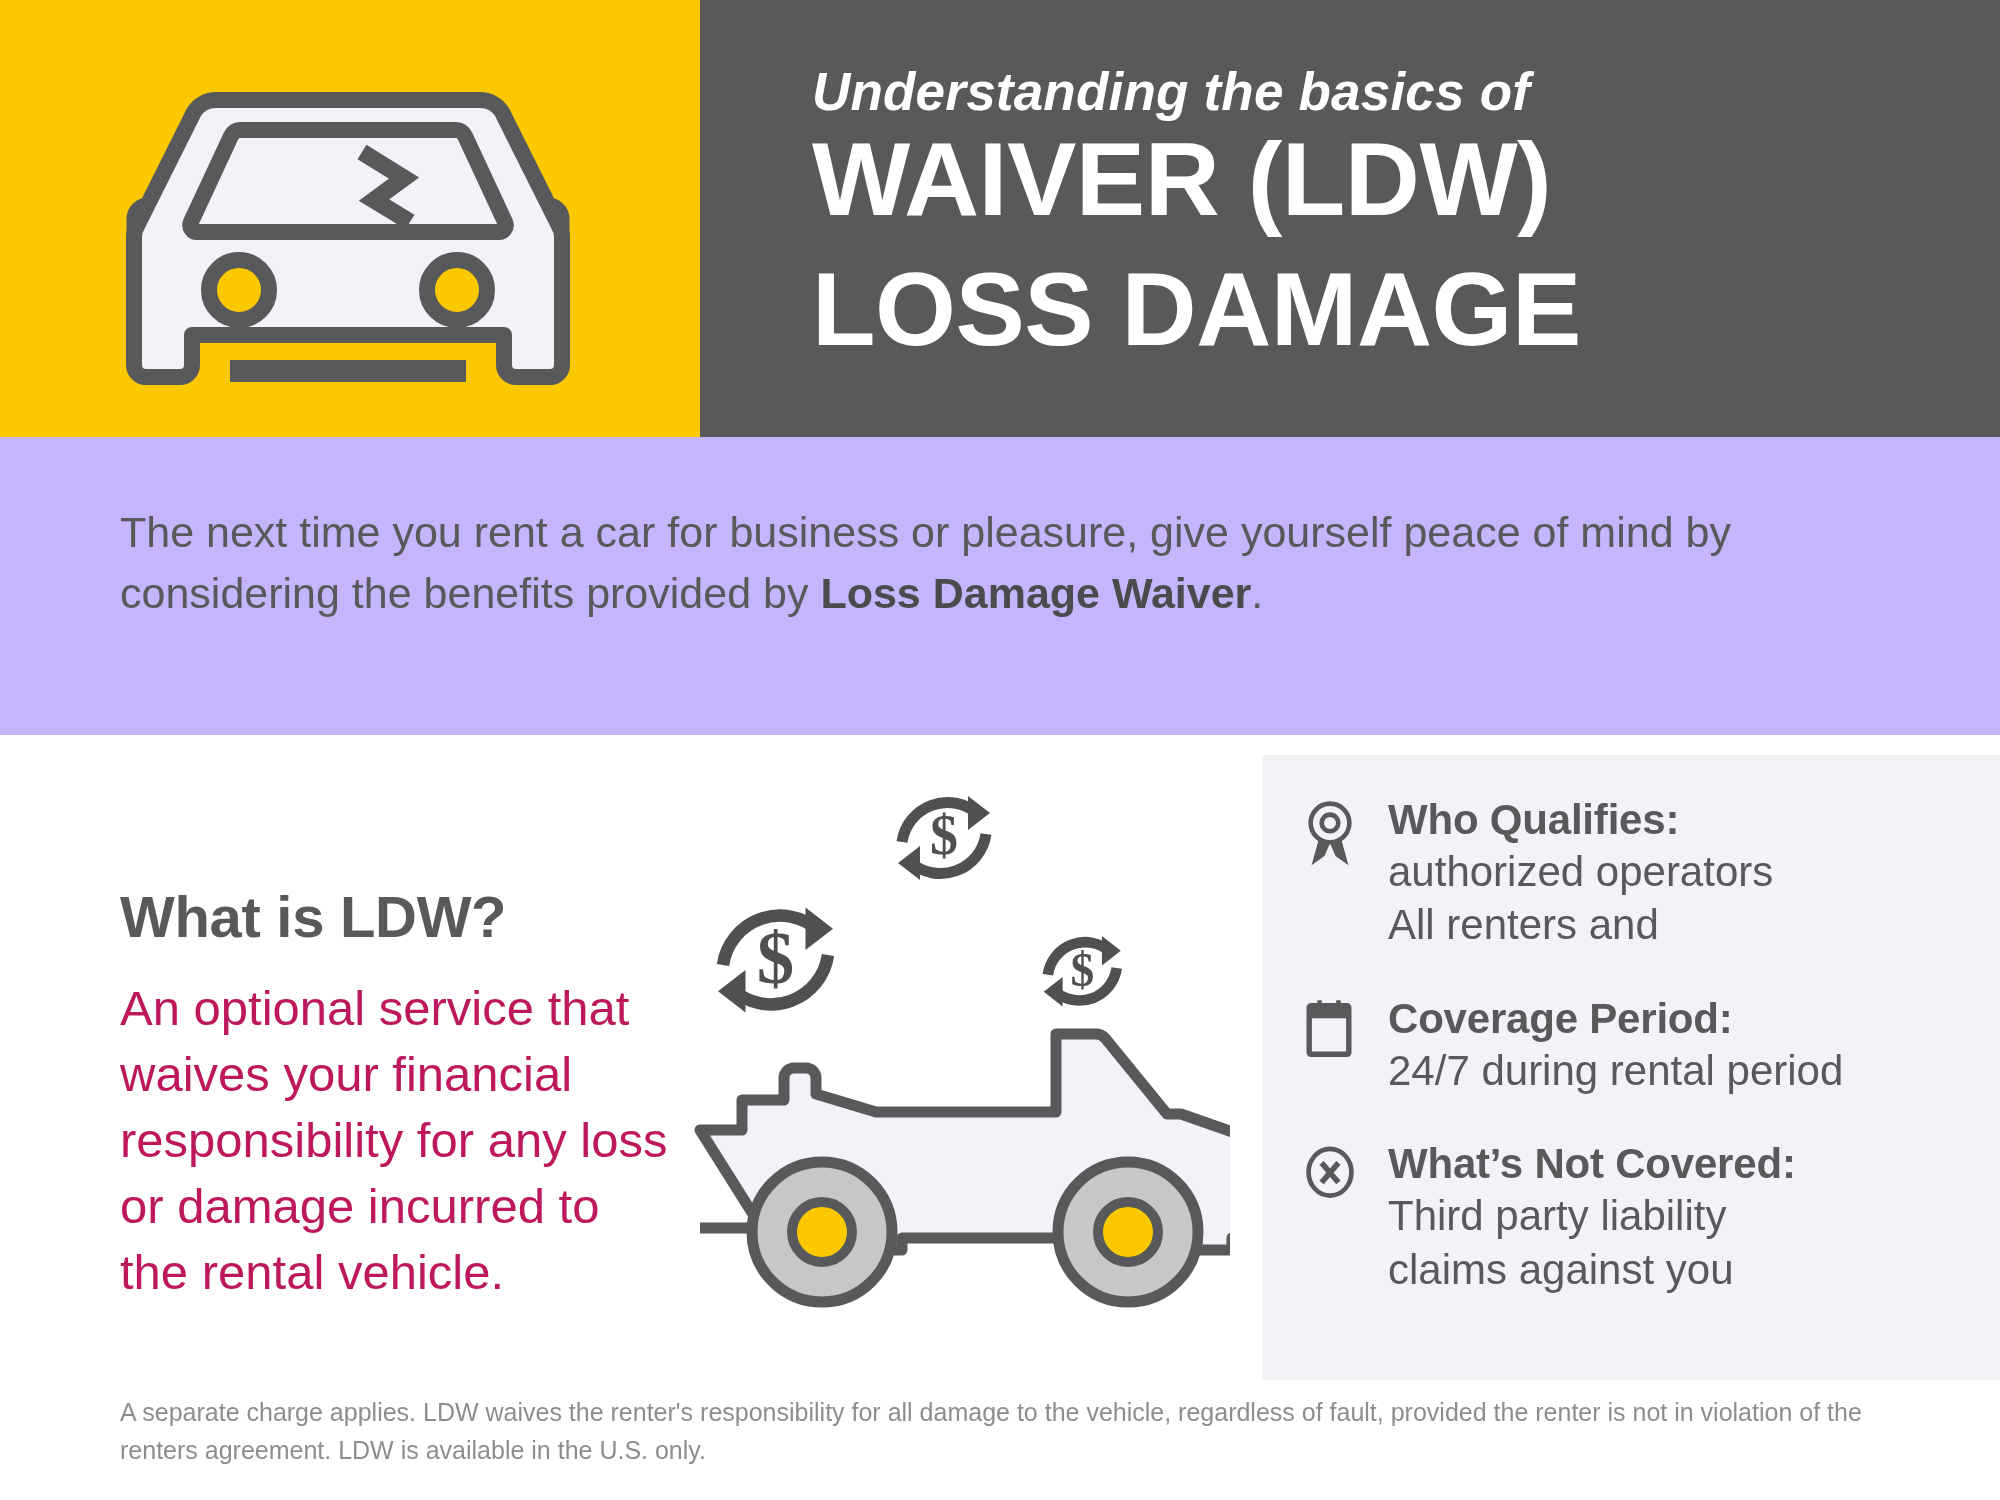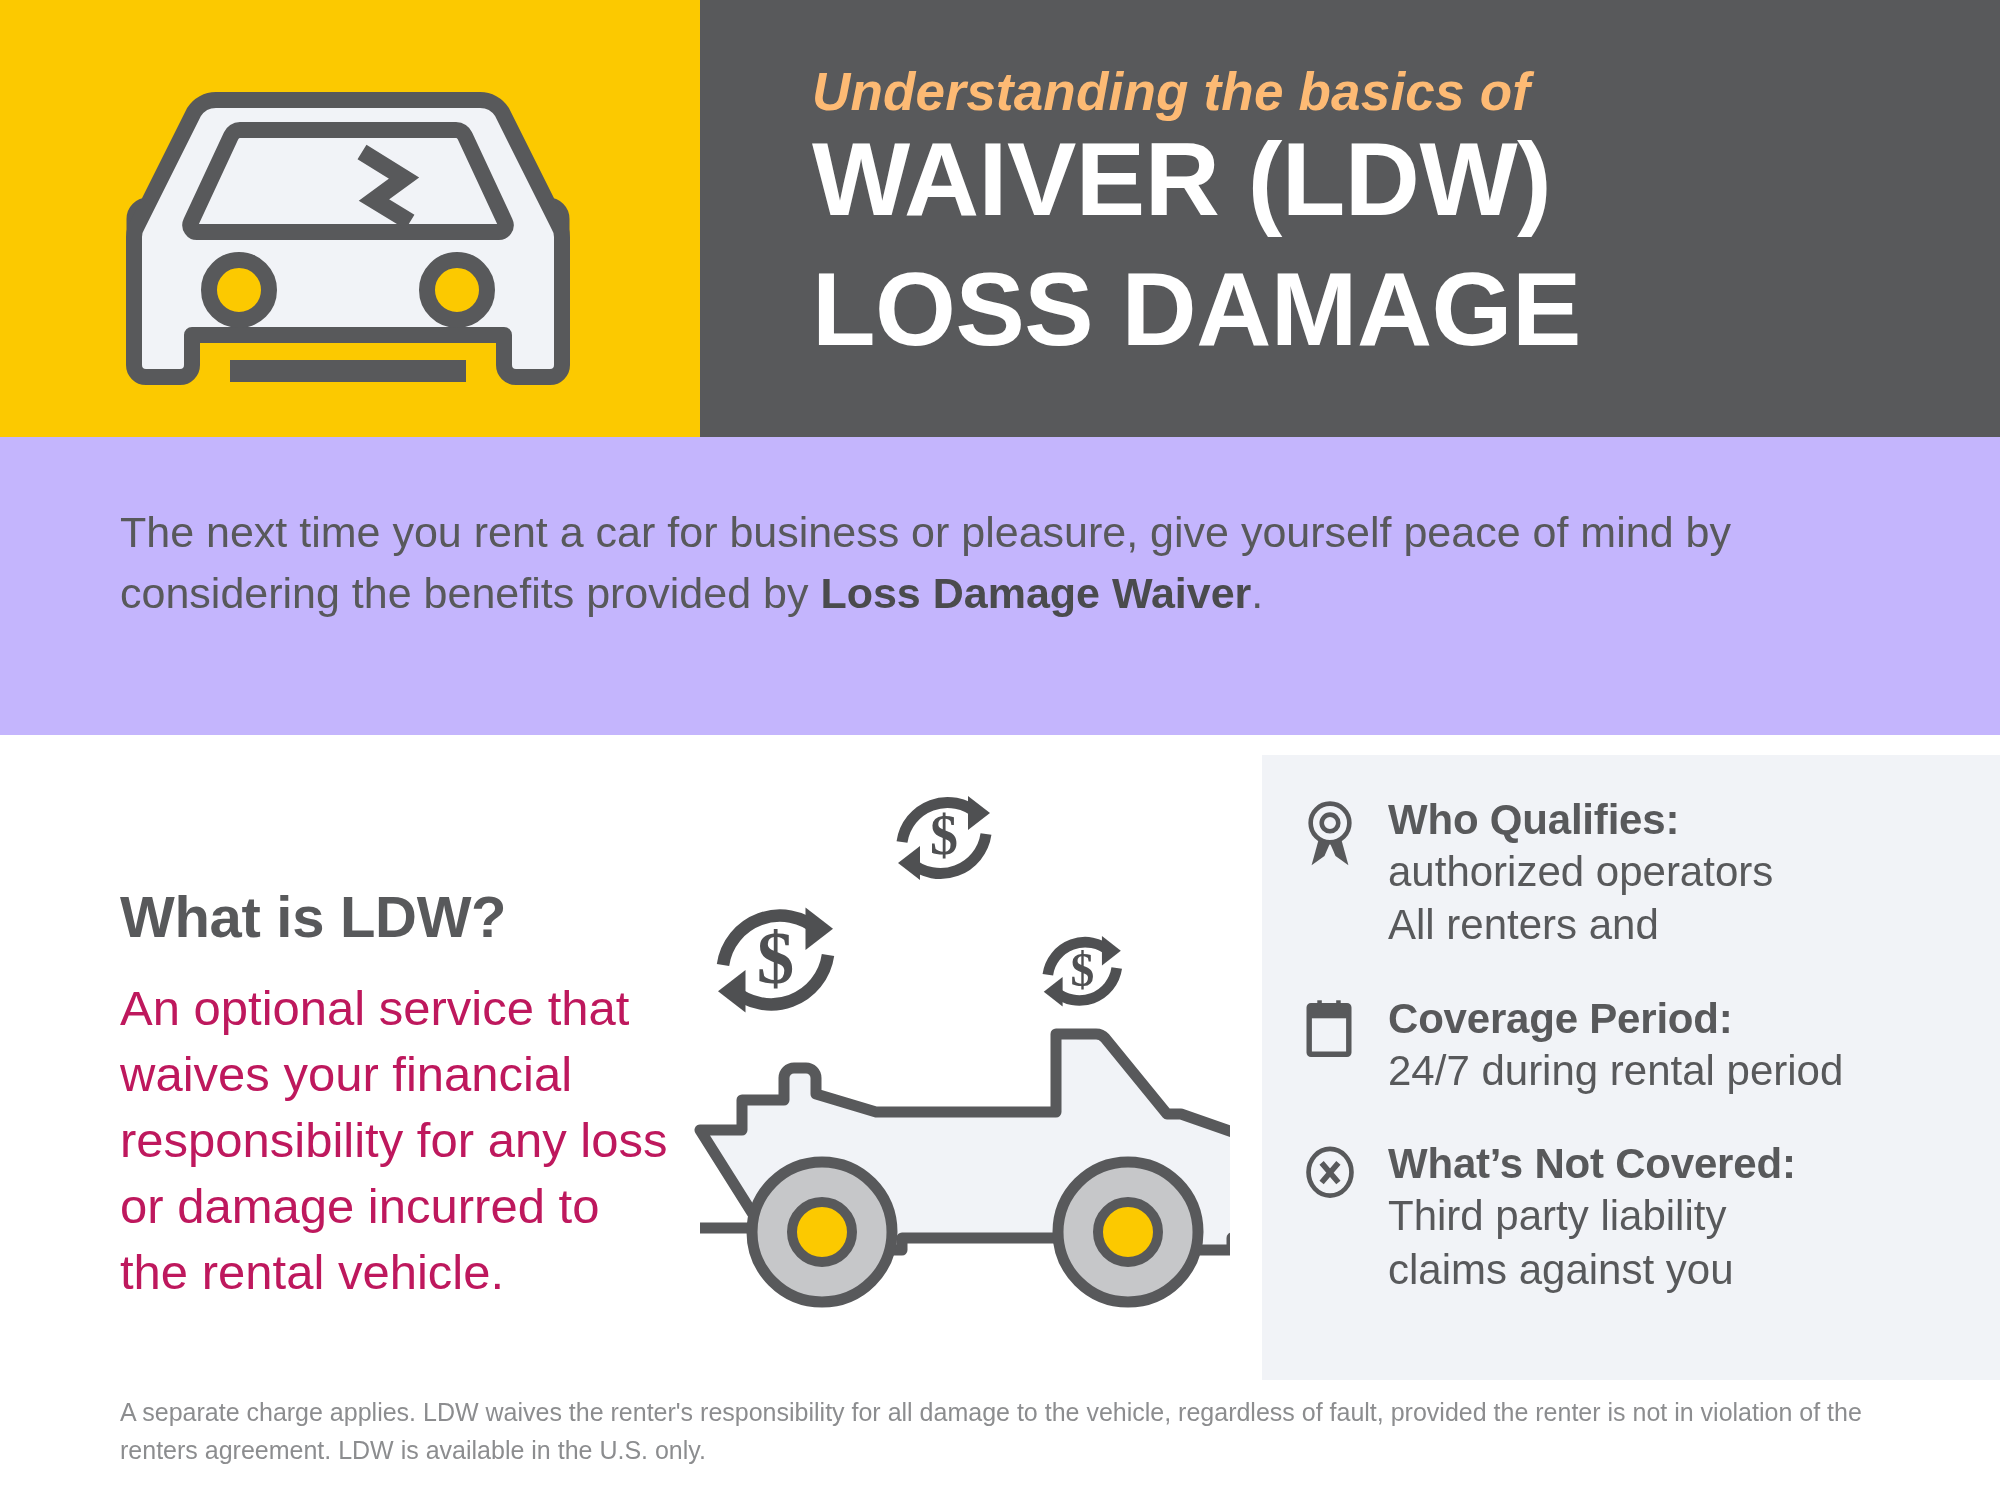--- a/index.html
+++ b/index.html
@@ -43,21 +43,21 @@
     position: absolute;
     left: 88px; top: 60px;
     width: 520px; height: 330px;
   }
   .header-text {
     position: absolute;
     left: 112px; top: 62px;
     width: 1100px;
   }
   .eyebrow {
-    color: #fdba74;
+    color: #ffffff;
     font-size: 53px;
     font-weight: bold;
     font-style: italic;
     letter-spacing: 0.2px;
     line-height: 1.15;
     white-space: nowrap;
   }
   .title-main {
     color: #ffffff;
     font-size: 104px;

